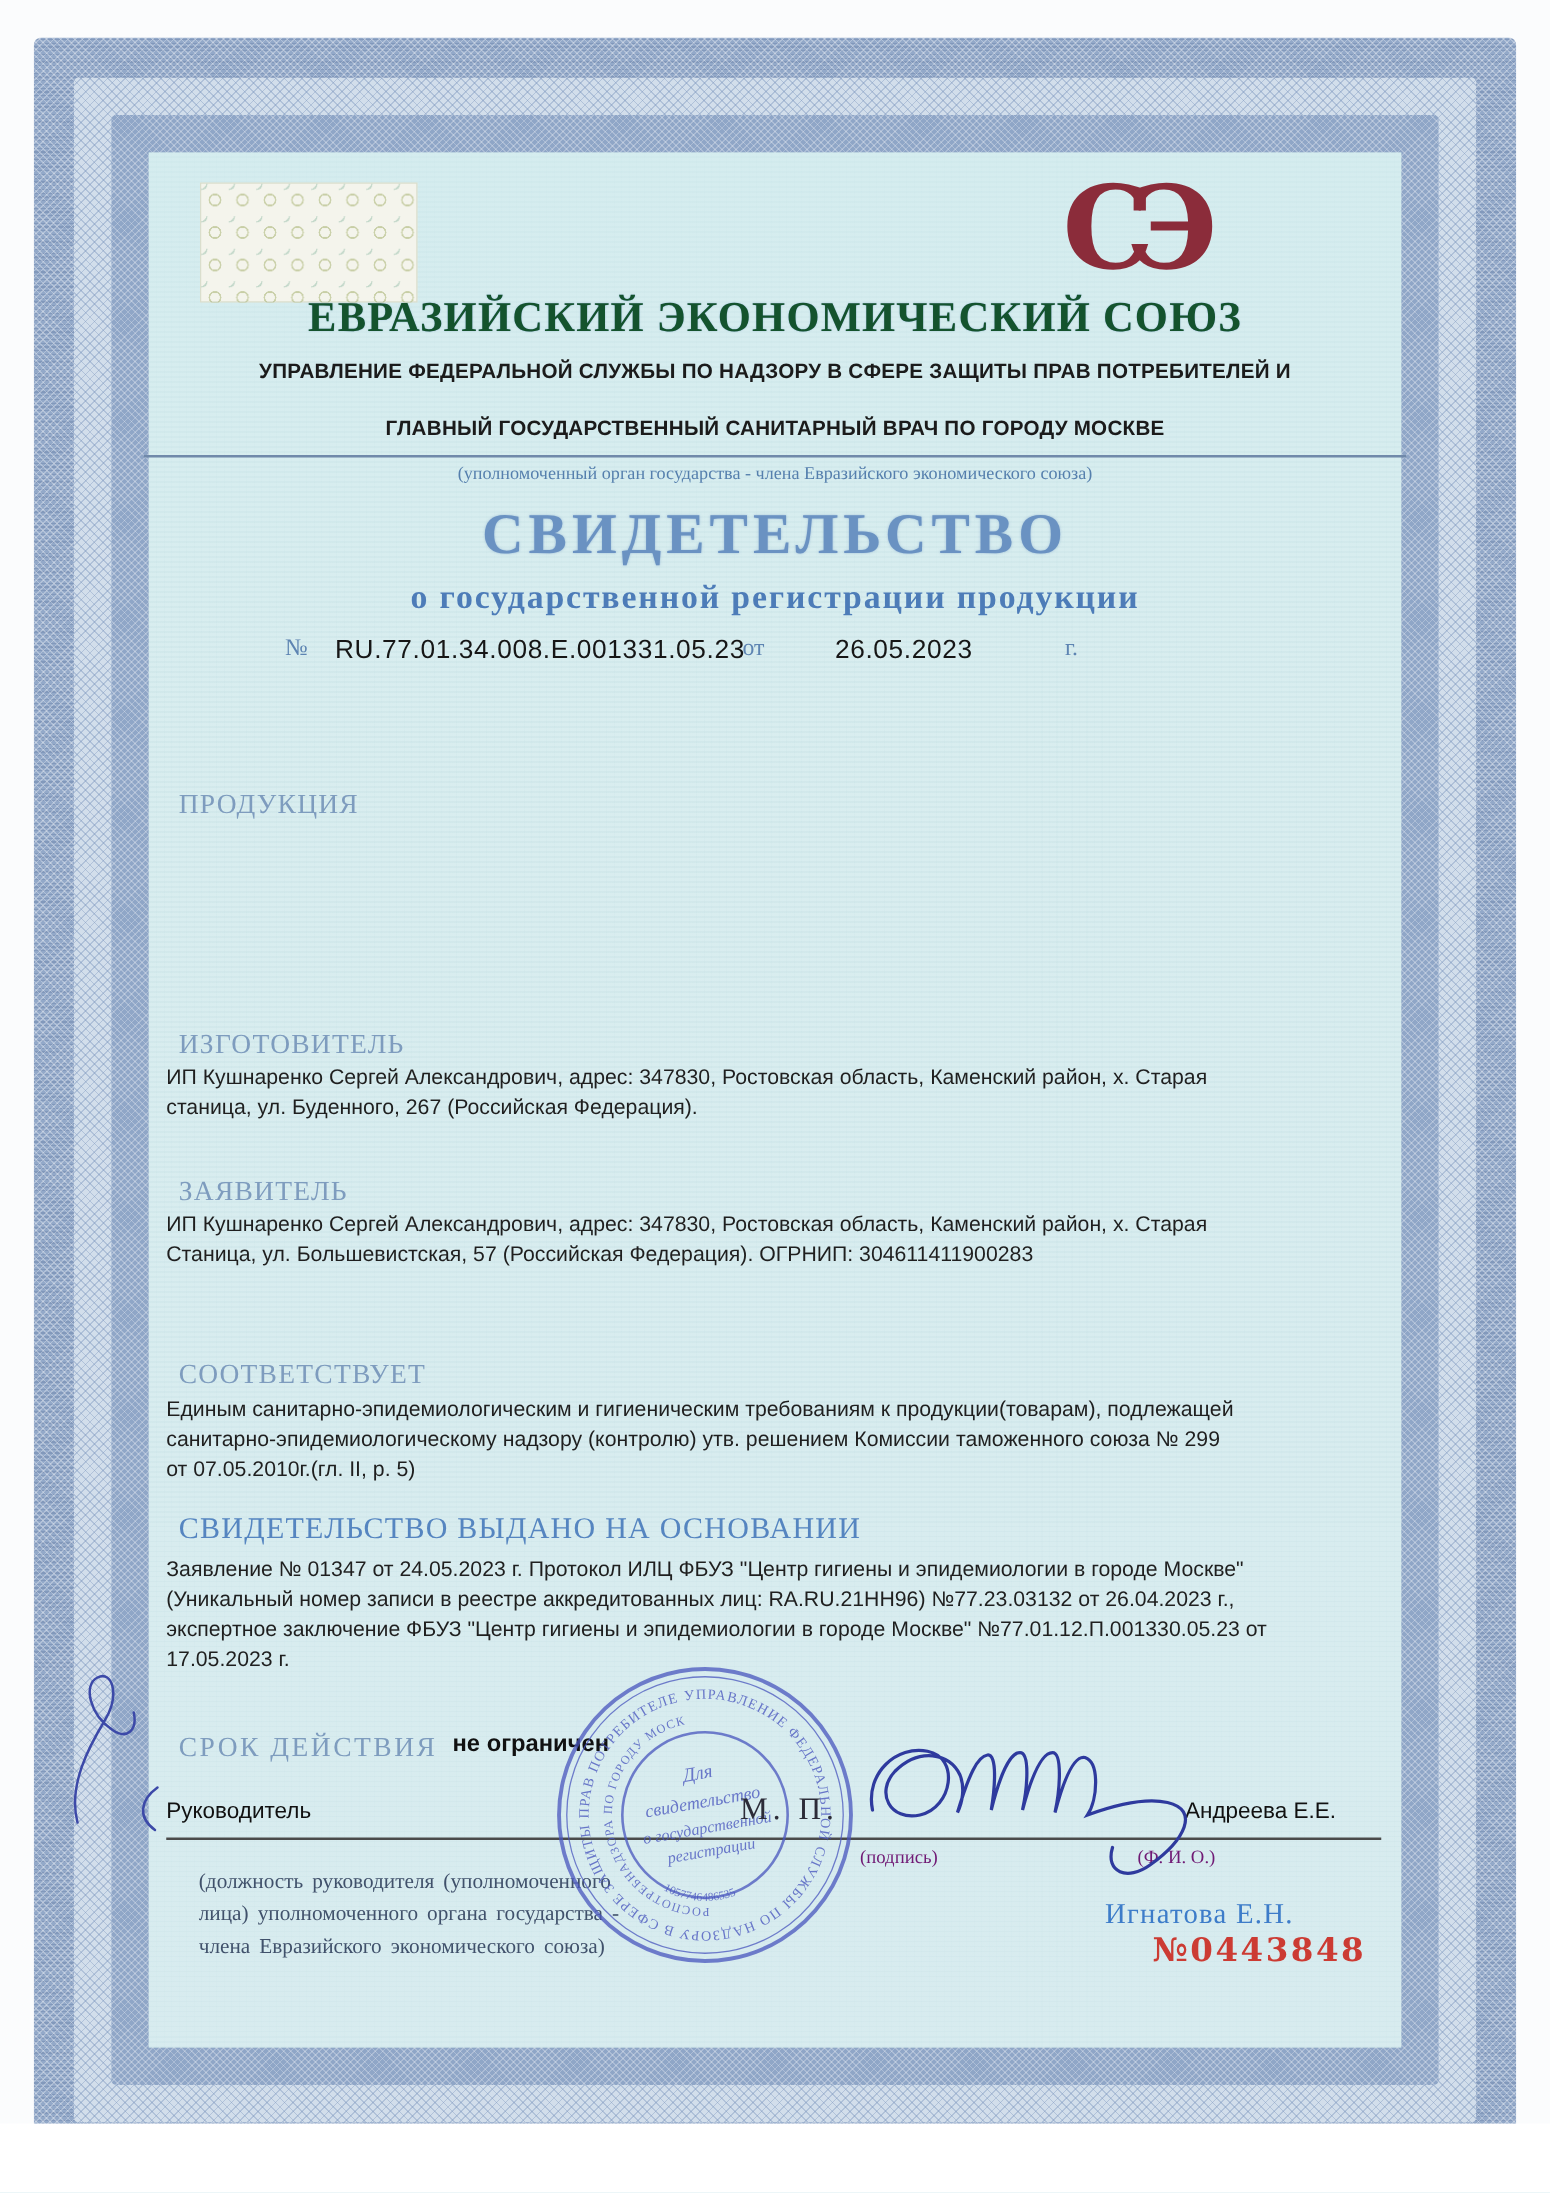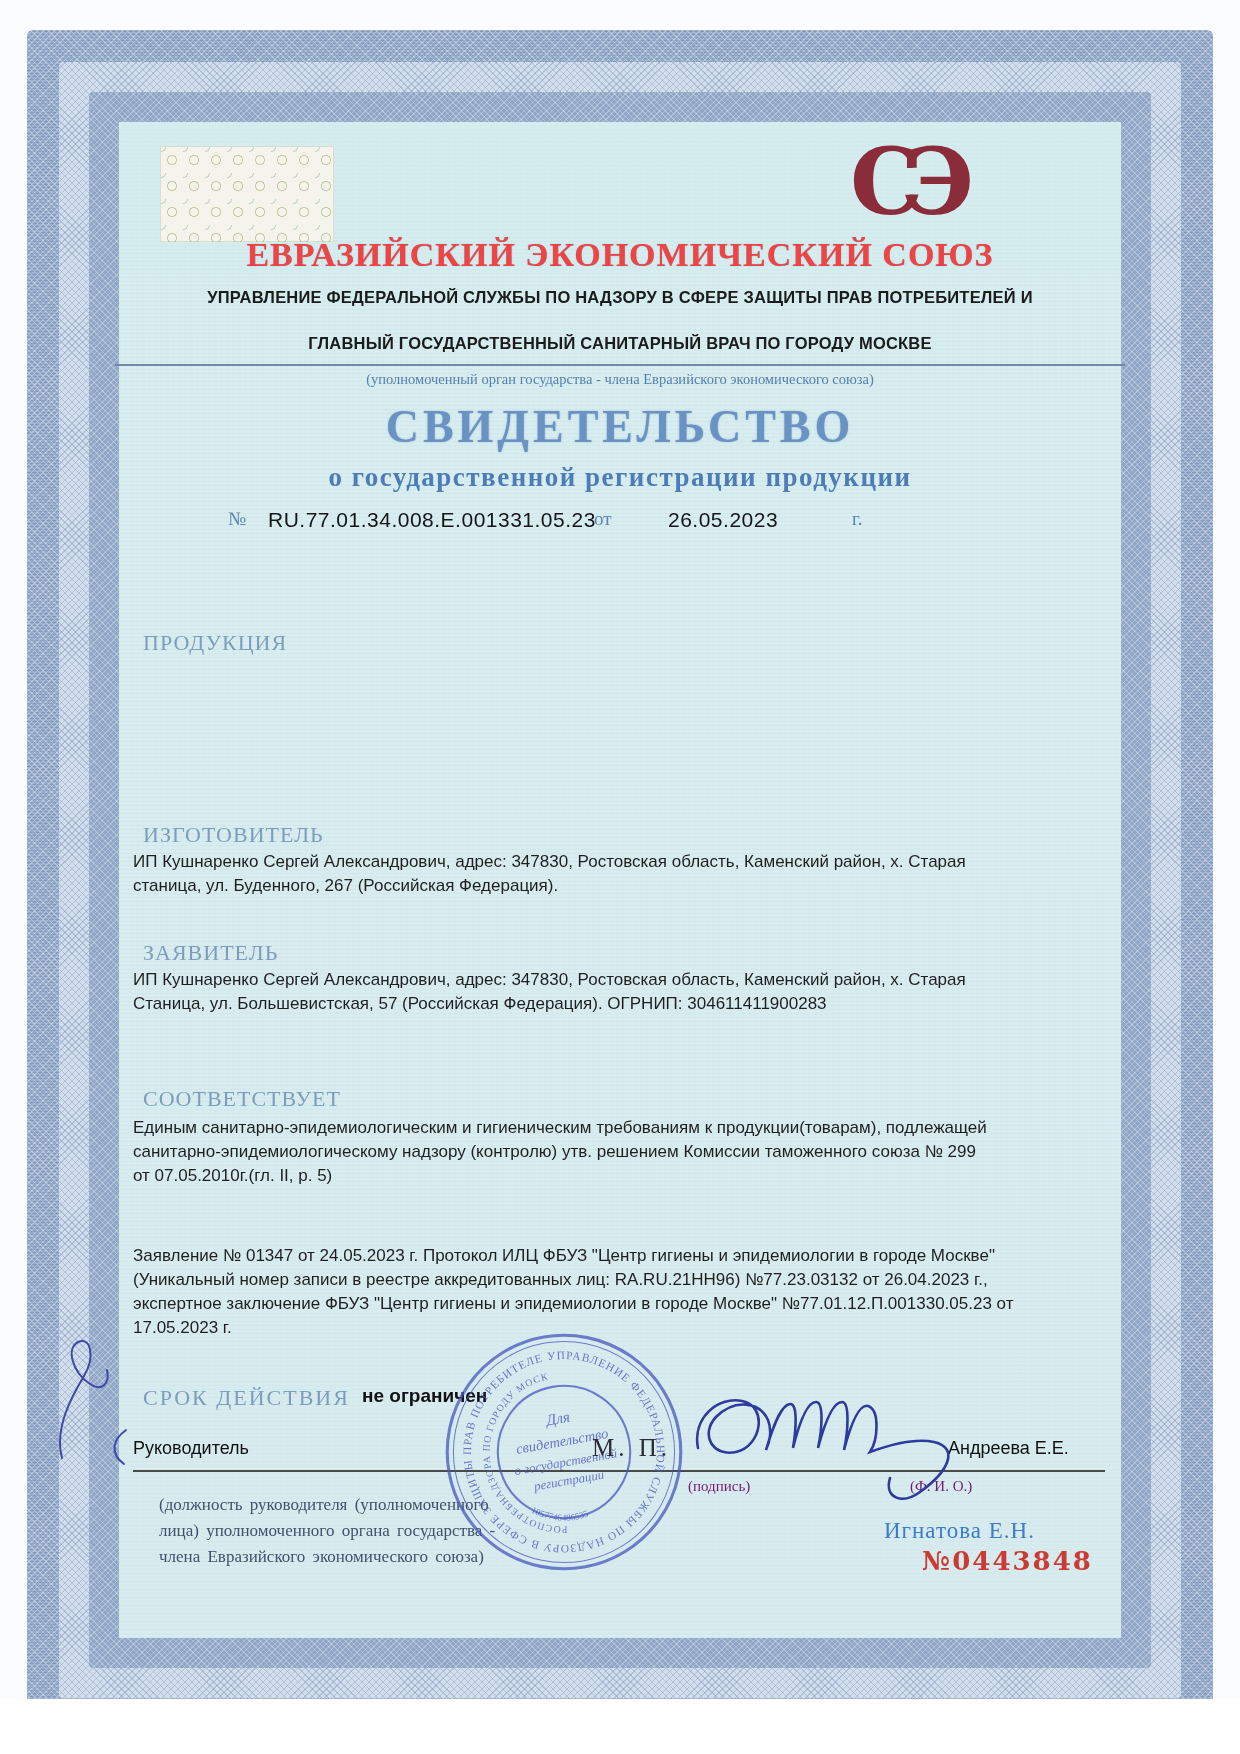--- a/index.html
+++ b/index.html
@@ -39,21 +39,21 @@
       background-image:
         radial-gradient(circle 7px at 11px 13px, transparent 54%, rgba(176,186,128,.65) 56%, rgba(176,186,128,.65) 72%, transparent 74%),
         radial-gradient(circle 7px at 0px 0px, transparent 54%, rgba(150,190,170,.55) 56%, rgba(150,190,170,.55) 72%, transparent 74%);
       background-size:22px 26px;
       border:1px solid rgba(180,190,160,.4);}
   .logo{position:absolute;left:850px;top:134px;width:130px;height:100px;
       font-family:"DejaVu Serif","Liberation Serif",serif;font-weight:700;
       font-size:92px;line-height:96px;letter-spacing:-22px;color:#8b2c3a;}
   .union-title{position:absolute;left:0;right:0;top:236px;text-align:center;
       font-family:"Liberation Serif","DejaVu Serif",serif;font-weight:700;
-      font-size:34px;color:#ef4444;letter-spacing:1px;
+      font-size:34px;color:#14532d;letter-spacing:1px;
       text-shadow:0 0 1px rgba(77,124,184,.6);}
   .dept{position:absolute;left:0;right:0;text-align:center;
       font-weight:700;font-size:16.5px;color:#1b1b1b;letter-spacing:.2px;}
   .dept1{top:288px;} .dept2{top:311px;} .dept3{top:334px;}
   .divider{position:absolute;left:115px;top:364px;width:1010px;height:2px;background:#7089aa;}
   .authority-note{position:absolute;left:0;right:0;top:371px;text-align:center;
       font-family:"Liberation Serif","DejaVu Serif",serif;
       font-size:14.5px;color:#557fad;}
   .main-title{position:absolute;left:0;right:0;top:400px;text-align:center;
       font-family:"Liberation Serif","DejaVu Serif",serif;font-weight:700;
@@ -132,20 +132,21 @@
 
   <div class="sec-h" style="top:822px">ИЗГОТОВИТЕЛЬ</div>
   <div class="sec-b" style="top:850px;width:900px">ИП Кушнаренко Сергей Александрович, адрес: 347830, Ростовская область, Каменский район, х. Старая станица, ул. Буденного, 267 (Российская Федерация).</div>
 
   <div class="sec-h" style="top:940px">ЗАЯВИТЕЛЬ</div>
   <div class="sec-b" style="top:968px;width:900px">ИП Кушнаренко Сергей Александрович, адрес: 347830, Ростовская область, Каменский район, х. Старая Станица, ул. Большевистская, 57 (Российская Федерация). ОГРНИП: 304611411900283</div>
 
   <div class="sec-h" style="top:1086px">СООТВЕТСТВУЕТ</div>
   <div class="sec-b" style="top:1116px;width:856px">Единым санитарно-эпидемиологическим и гигиеническим требованиям к продукции(товарам), подлежащей санитарно-эпидемиологическому надзору (контролю) утв. решением Комиссии таможенного союза № 299 от 07.05.2010г.(гл. II, р. 5)</div>
 
+  <div class="sec-h bright" style="top:1210px">СВИДЕТЕЛЬСТВО ВЫДАНО НА ОСНОВАНИИ</div>
   <div class="sec-b" style="top:1244px;width:884px">Заявление № 01347 от 24.05.2023 г. Протокол ИЛЦ ФБУЗ "Центр гигиены и эпидемиологии в городе Москве" (Уникальный номер записи в реестре аккредитованных лиц: RA.RU.21НН96) №77.23.03132 от 26.04.2023 г., экспертное заключение ФБУЗ "Центр гигиены и эпидемиологии в городе Москве" №77.01.12.П.001330.05.23 от 17.05.2023 г.</div>
 
   <div class="sec-h" style="top:1385px;letter-spacing:2px">СРОК ДЕЙСТВИЯ</div>
   <div class="validity-value">не ограничен</div>
 
   <div class="role-label">Руководитель</div>
   <div class="signer-name">Андреева Е.Е.</div>
   <div class="sig-line"></div>
   <div class="caption cap-sign">(подпись)</div>
   <div class="caption cap-name">(Ф. И. О.)</div>

